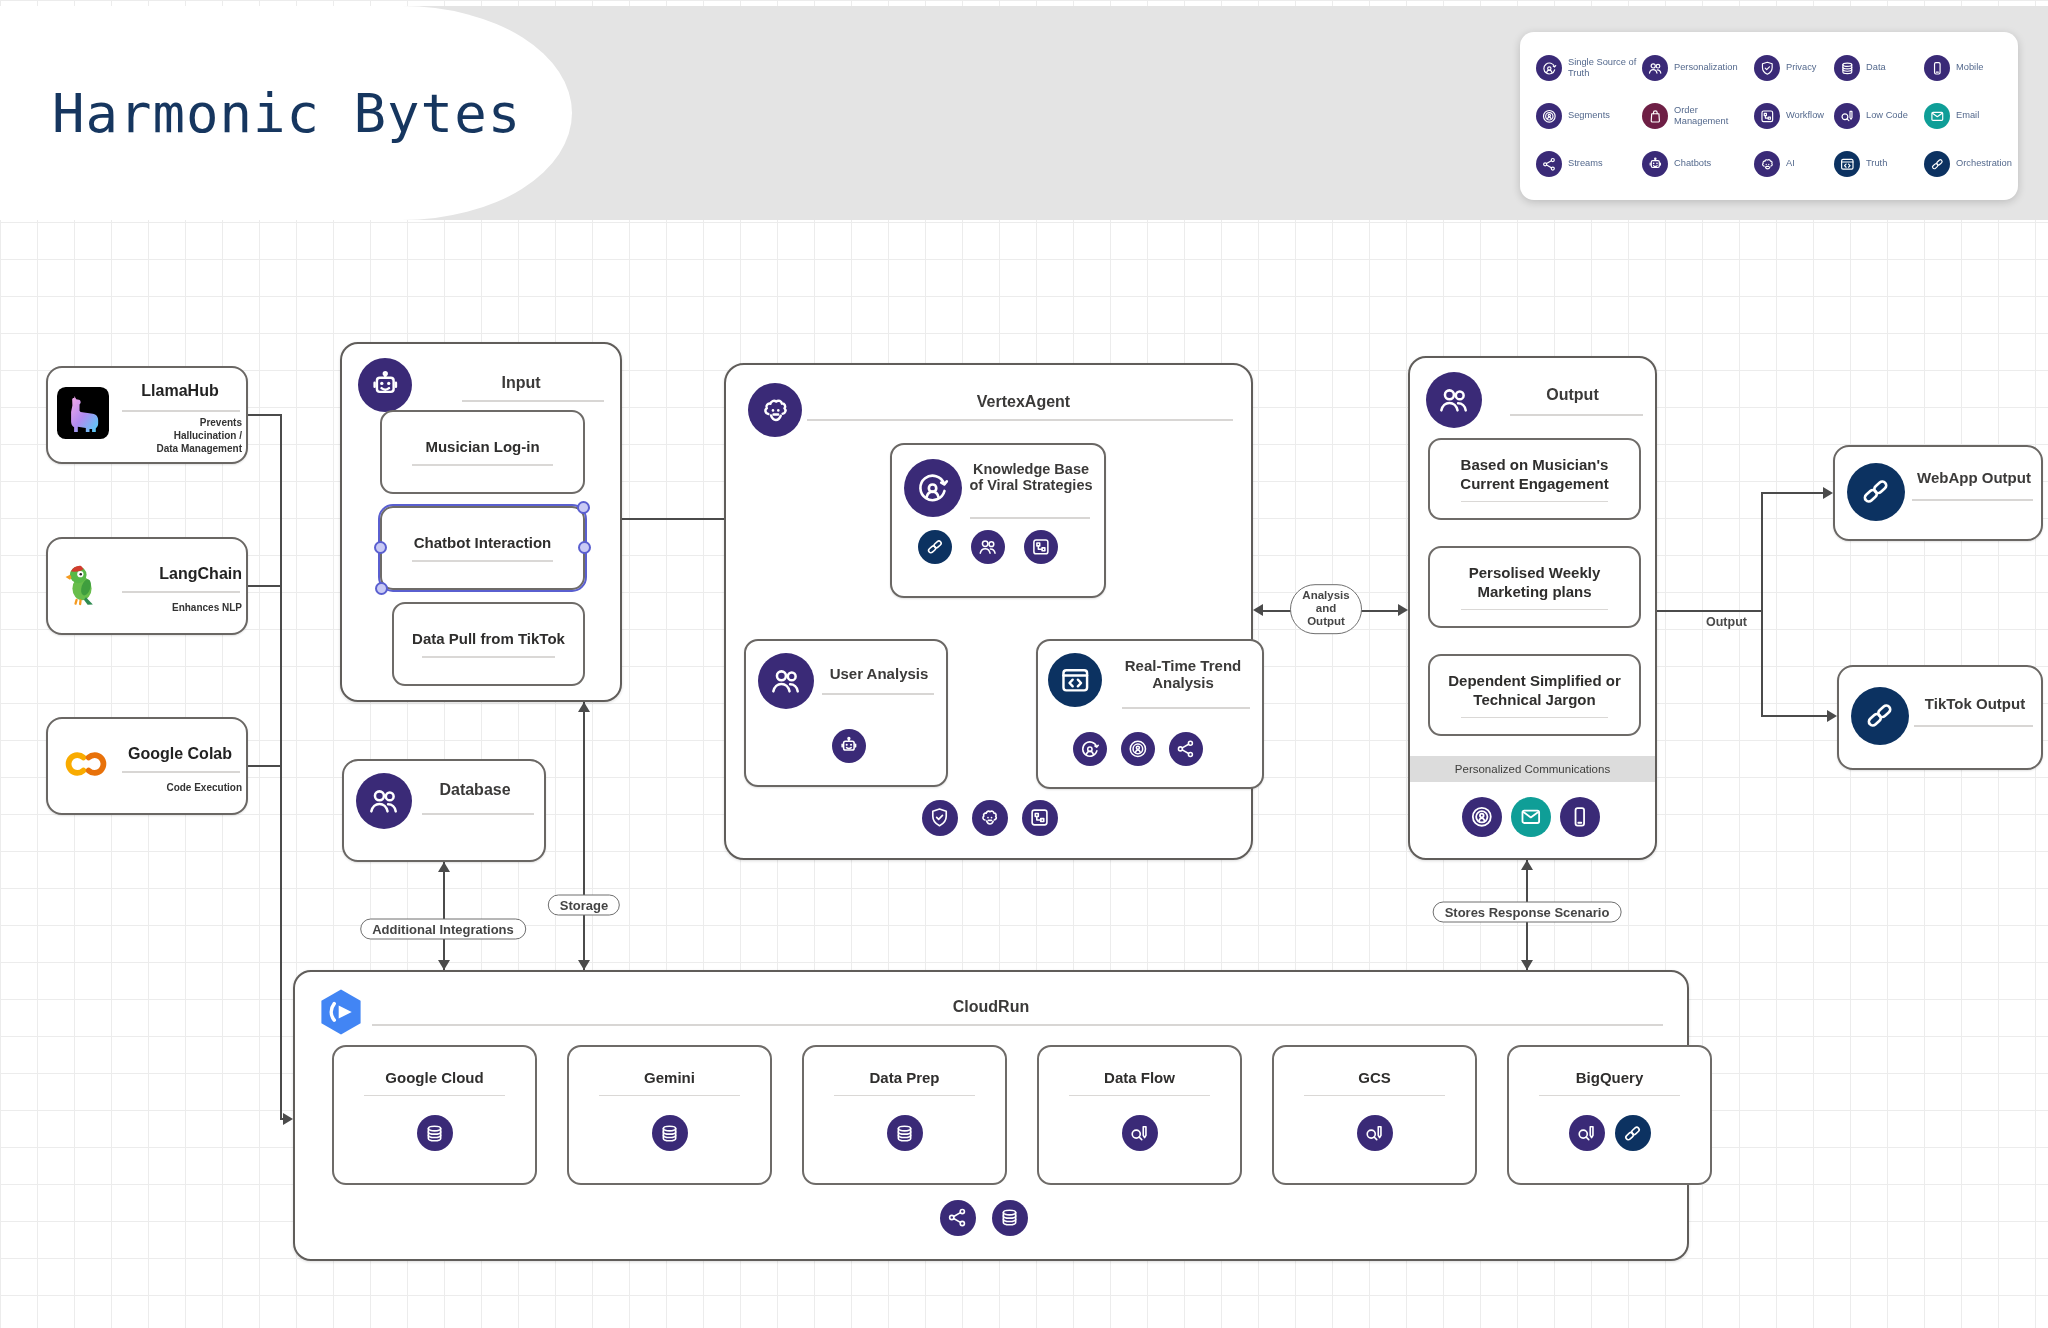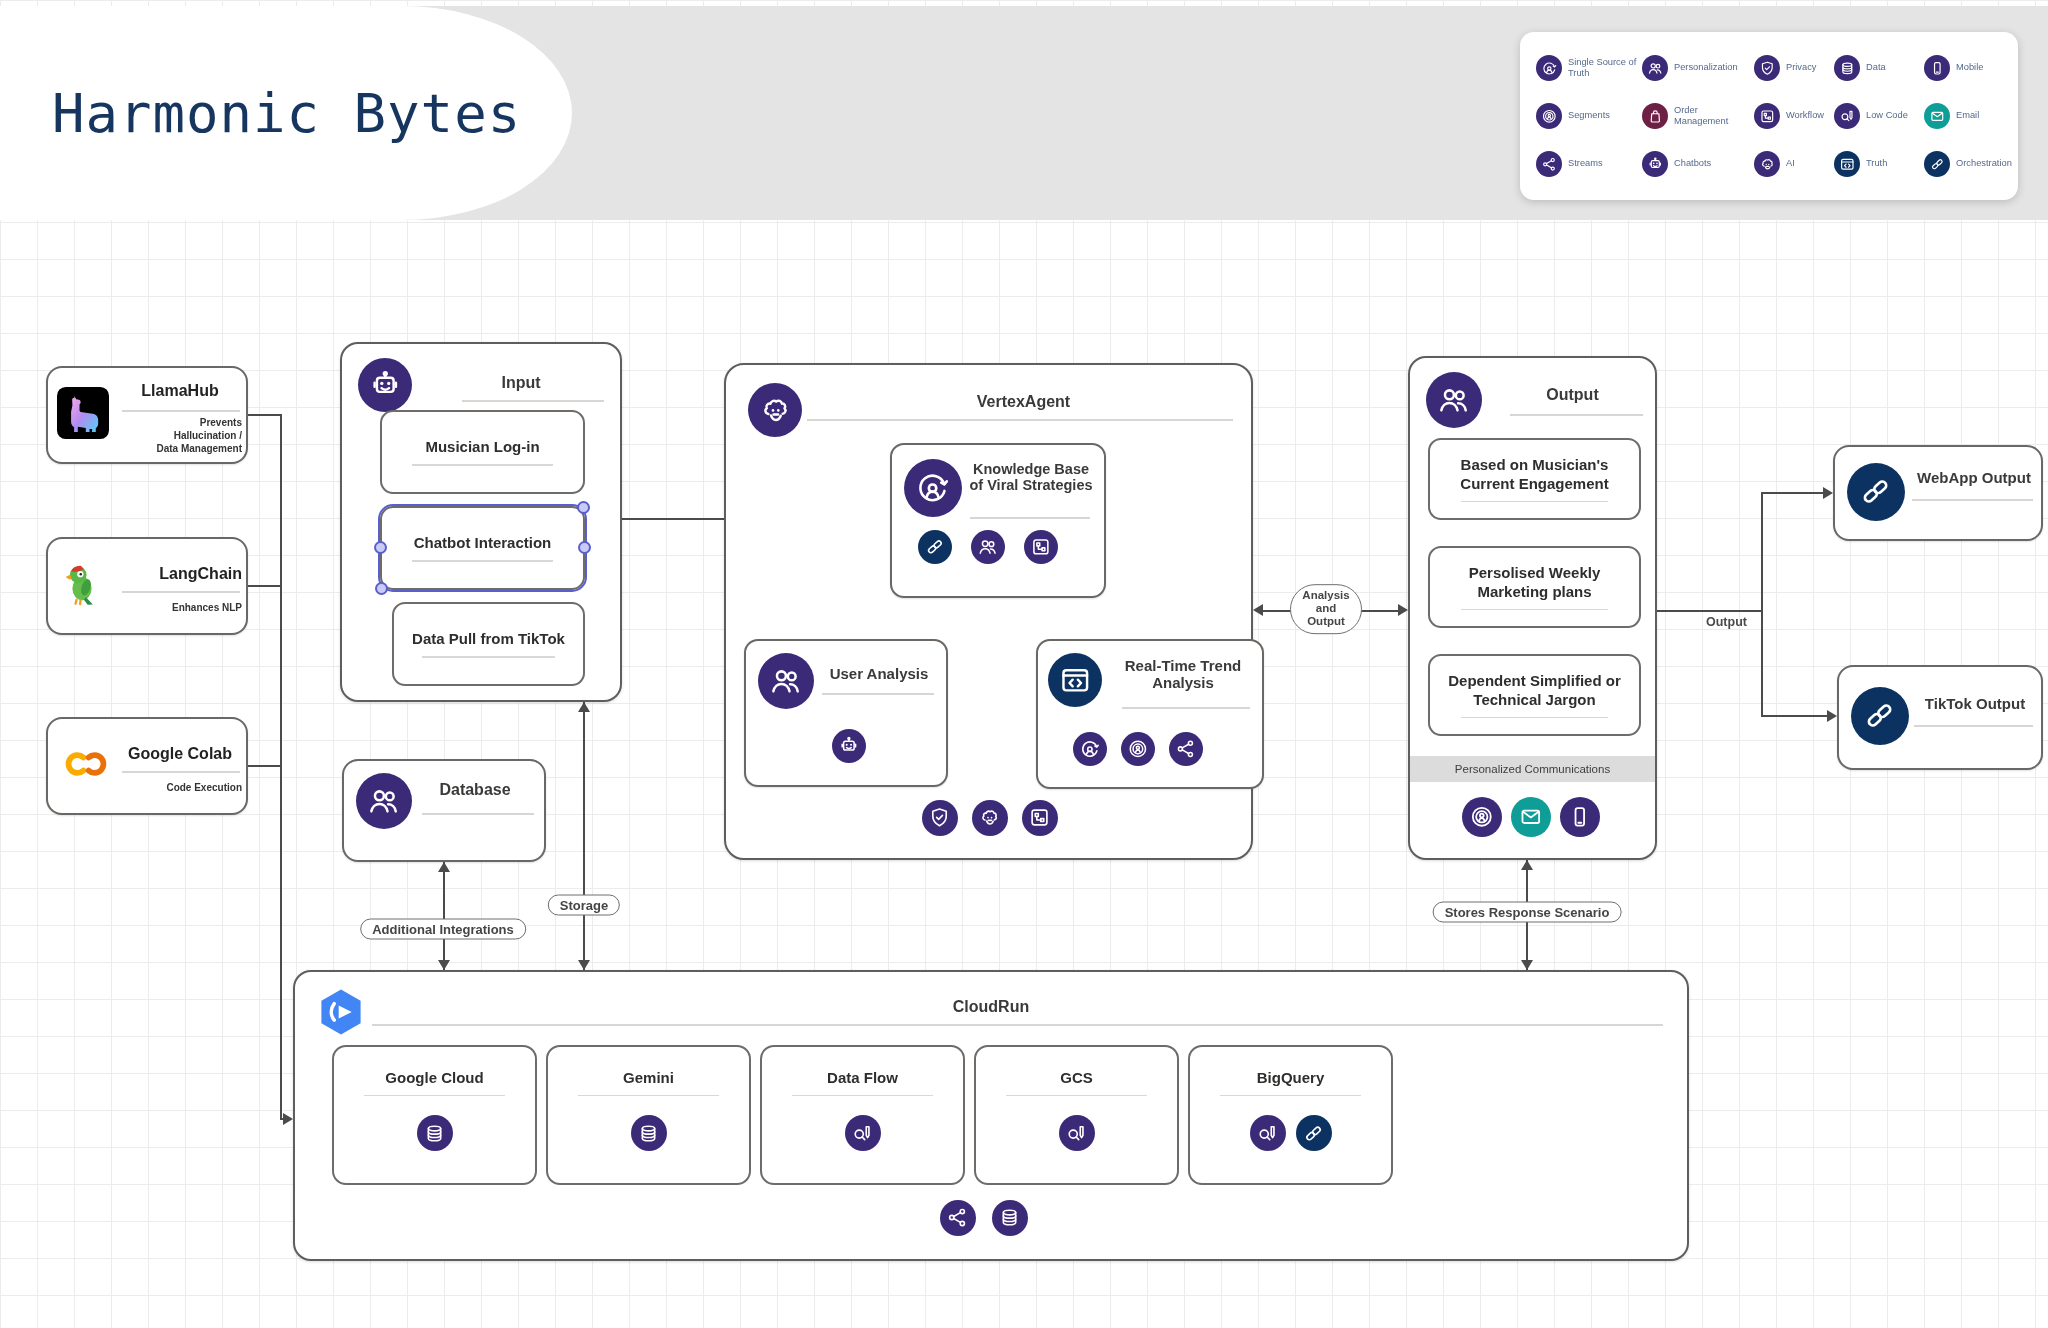--- a/index.html
+++ b/index.html
@@ -589,36 +589,49 @@
 </div>
 
 <div class="container" style="left:293px;top:970px;width:1396px;height:291px">
   <span class="big" id="cr-logo" style="left:18px;top:12px"><svg viewBox="0 0 24 24" width="56" height="56">
         <polygon points="12,2.4 20.4,7.2 20.4,16.8 12,21.6 3.6,16.8 3.6,7.2" fill="#4285F4"></polygon>
         <path d="M9.1 8.4c-1.7 2.2-1.7 4.9 0 7.1" fill="none" stroke="#fff" stroke-width="1.5" stroke-linecap="round"></path>
         <polygon points="11,9.2 16.6,12 11,14.8" fill="#fff"></polygon>
       </svg></span>
   <div class="hd-title" style="left:100px;right:100px;top:26px">CloudRun</div>
   <div class="hd-rule" style="left:77px;right:24px;top:52px"></div>
-  <div id="cr-services" style="position:absolute;left:37px;top:73px;display:flex;gap:9px">
+  <div id="cr-services" style="position:absolute;left:37px;top:73px;display:flex;gap:30px">
       <div class="step" style="width: 205px; height: 140px; justify-content: flex-start; padding-top: 22px; border-radius: 14px;">
         <span class="t">Google Cloud</span>
         <span class="r"></span>
         <div style="display: flex; gap: 10px; margin-top: 12px;">
           <span class="icn" style="width: 36px; height: 36px; background: rgb(58, 42, 119);">
             <svg viewBox="0 0 24 24">
               <ellipse cx="12" cy="6.8" rx="6.4" ry="2.4" fill="none" stroke="#fff" stroke-width="1.7" stroke-linecap="round" stroke-linejoin="round"></ellipse>
               <path d="M5.6 6.8v10.4c0 1.3 2.9 2.4 6.4 2.4s6.4-1.1 6.4-2.4V6.8" fill="none" stroke="#fff" stroke-width="1.7" stroke-linecap="round" stroke-linejoin="round"></path>
               <path d="M5.6 10.3c0 1.3 2.9 2.4 6.4 2.4s6.4-1.1 6.4-2.4M5.6 13.8c0 1.3 2.9 2.4 6.4 2.4s6.4-1.1 6.4-2.4" fill="none" stroke="#fff" stroke-width="1.7" stroke-linecap="round" stroke-linejoin="round"></path>
             </svg>
           </span>
         </div>
       </div>
       <div class="step" style="width: 205px; height: 140px; justify-content: flex-start; padding-top: 22px; border-radius: 14px;">
         <span class="t">Gemini</span>
+        <span class="r"></span>
+        <div style="display: flex; gap: 10px; margin-top: 12px;">
+          <span class="icn" style="width: 36px; height: 36px; background: rgb(58, 42, 119);">
+            <svg viewBox="0 0 24 24">
+              <ellipse cx="12" cy="6.8" rx="6.4" ry="2.4" fill="none" stroke="#fff" stroke-width="1.7" stroke-linecap="round" stroke-linejoin="round"></ellipse>
+              <path d="M5.6 6.8v10.4c0 1.3 2.9 2.4 6.4 2.4s6.4-1.1 6.4-2.4V6.8" fill="none" stroke="#fff" stroke-width="1.7" stroke-linecap="round" stroke-linejoin="round"></path>
+              <path d="M5.6 10.3c0 1.3 2.9 2.4 6.4 2.4s6.4-1.1 6.4-2.4M5.6 13.8c0 1.3 2.9 2.4 6.4 2.4s6.4-1.1 6.4-2.4" fill="none" stroke="#fff" stroke-width="1.7" stroke-linecap="round" stroke-linejoin="round"></path>
+            </svg>
+          </span>
+        </div>
+      </div>
+      <div class="step" style="width: 205px; height: 140px; justify-content: flex-start; padding-top: 22px; border-radius: 14px;">
+        <span class="t">Data Prep</span>
         <span class="r"></span>
         <div style="display: flex; gap: 10px; margin-top: 12px;">
           <span class="icn" style="width: 36px; height: 36px; background: rgb(58, 42, 119);">
             <svg viewBox="0 0 24 24">
               <ellipse cx="12" cy="6.8" rx="6.4" ry="2.4" fill="none" stroke="#fff" stroke-width="1.7" stroke-linecap="round" stroke-linejoin="round"></ellipse>
               <path d="M5.6 6.8v10.4c0 1.3 2.9 2.4 6.4 2.4s6.4-1.1 6.4-2.4V6.8" fill="none" stroke="#fff" stroke-width="1.7" stroke-linecap="round" stroke-linejoin="round"></path>
               <path d="M5.6 10.3c0 1.3 2.9 2.4 6.4 2.4s6.4-1.1 6.4-2.4M5.6 13.8c0 1.3 2.9 2.4 6.4 2.4s6.4-1.1 6.4-2.4" fill="none" stroke="#fff" stroke-width="1.7" stroke-linecap="round" stroke-linejoin="round"></path>
             </svg>
           </span>
         </div>

